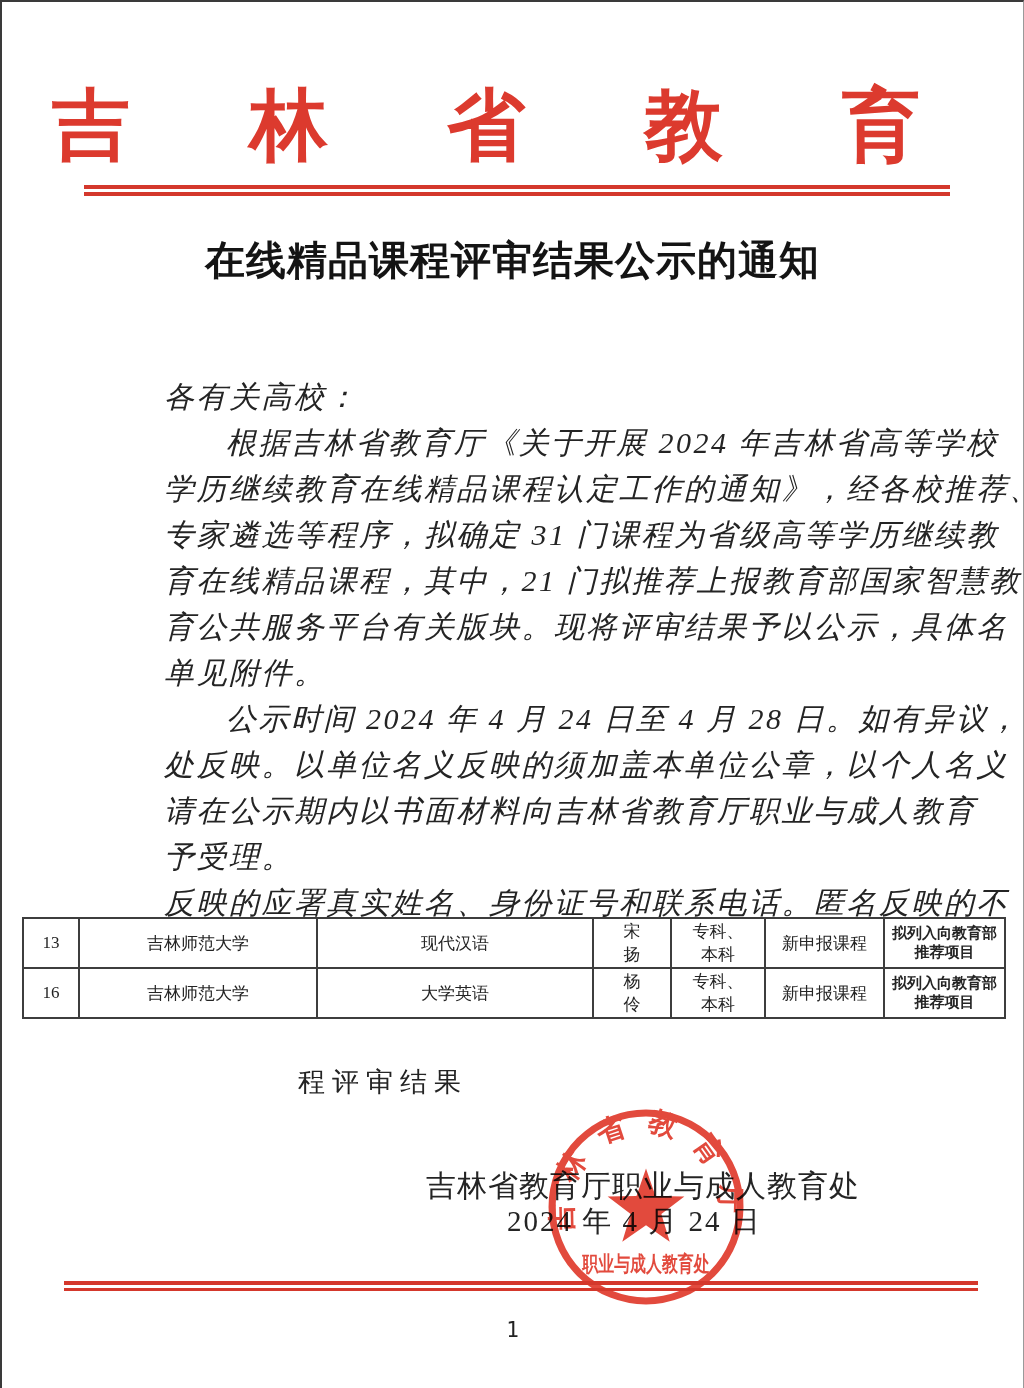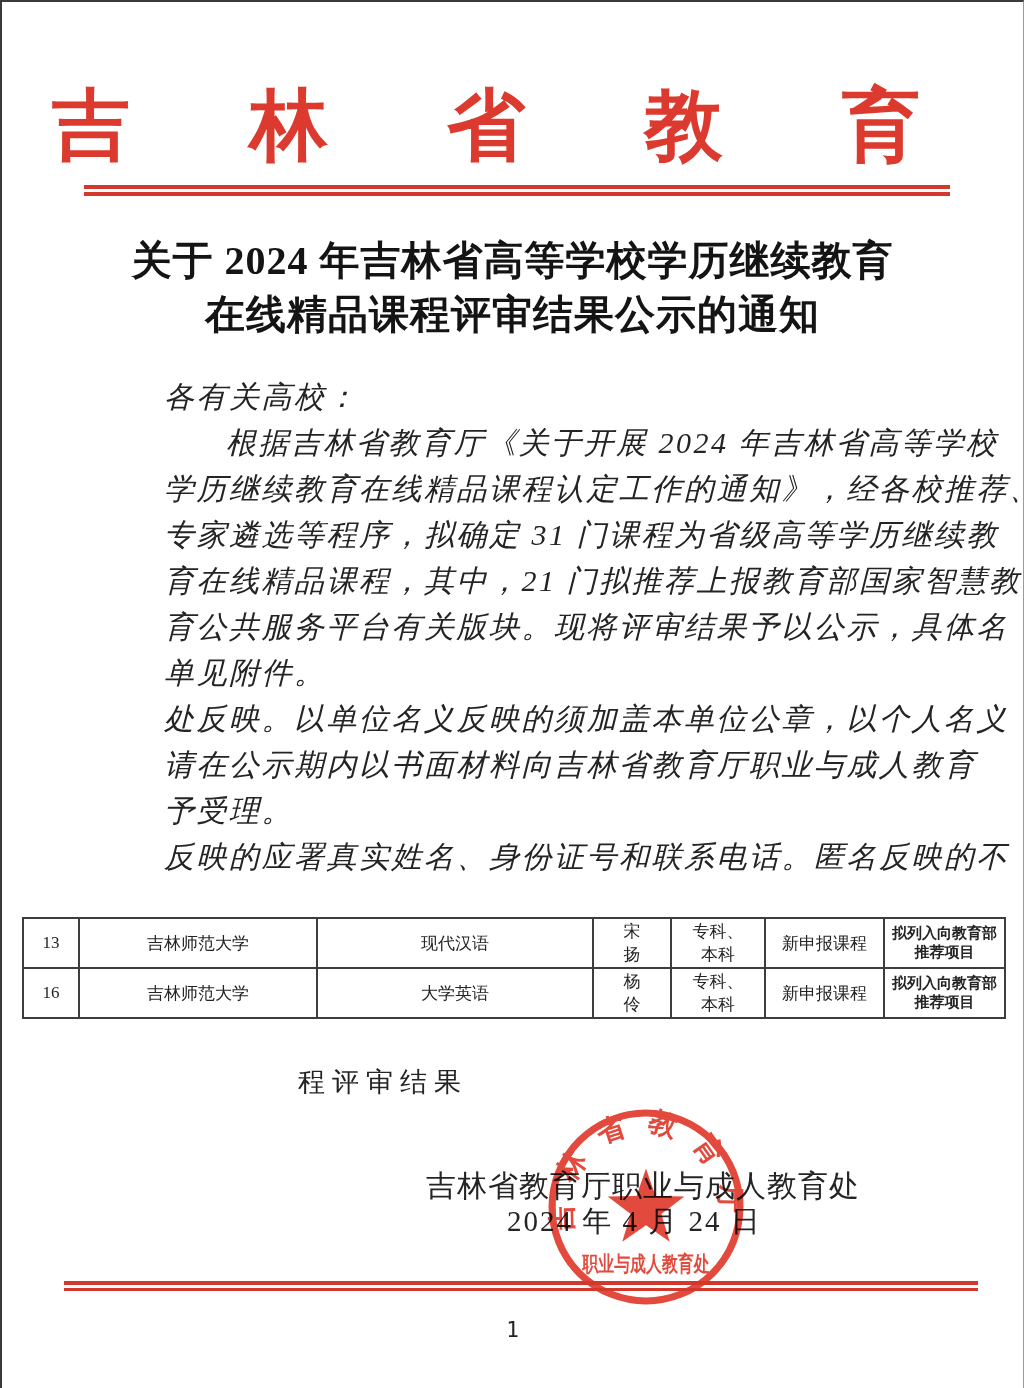--- a/index.html
+++ b/index.html
@@ -93,32 +93,32 @@
 
 <div class="page">
 
   <div class="org-name">吉 林 省 教 育 厅</div>
   <div class="head-rule">
     <div class="l1"></div>
     <div class="l2"></div>
   </div>
 
   <div class="doc-title">
-    <div>关于 2024 年吉林省高等学校学历继续教育</div>
     <div>在线精品课程评审结果公示的通知</div>
   </div>
 
   <div class="body-text">
     <span class="bline">各有关高校：</span>
     <span class="bline indent">根据吉林省教育厅《关于开展 2024 年吉林省高等学校</span>
     <span class="bline">学历继续教育在线精品课程认定工作的通知》，经各校推荐、</span>
     <span class="bline">专家遴选等程序，拟确定 31 门课程为省级高等学历继续教</span>
     <span class="bline">育在线精品课程，其中，21 门拟推荐上报教育部国家智慧教</span>
     <span class="bline">育公共服务平台有关版块。现将评审结果予以公示，具体名</span>
     <span class="bline">单见附件。</span>
+    <span class="bline indent">公示时间 2024 年 4 月 24 日至 4 月 28 日。如有异议，</span>
     <span class="bline">处反映。以单位名义反映的须加盖本单位公章，以个人名义</span>
     <span class="bline">请在公示期内以书面材料向吉林省教育厅职业与成人教育</span>
     <span class="bline">予受理。</span>
     <span class="bline">反映的应署真实姓名、身份证号和联系电话。匿名反映的不</span>
   </div>
 
   <table class="results-table">
     <colgroup>
       <col style="width:56px">
         <col style="width:238px">

